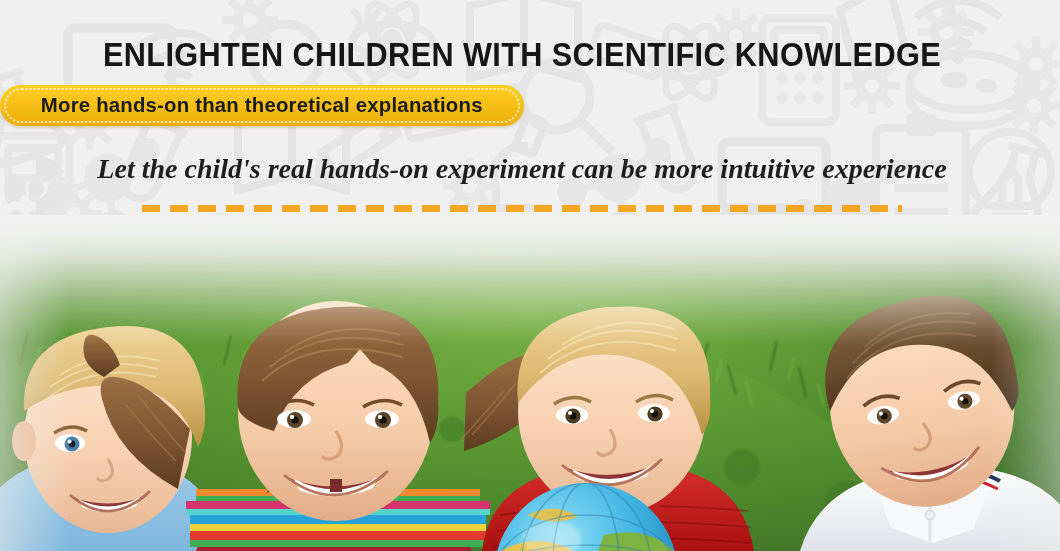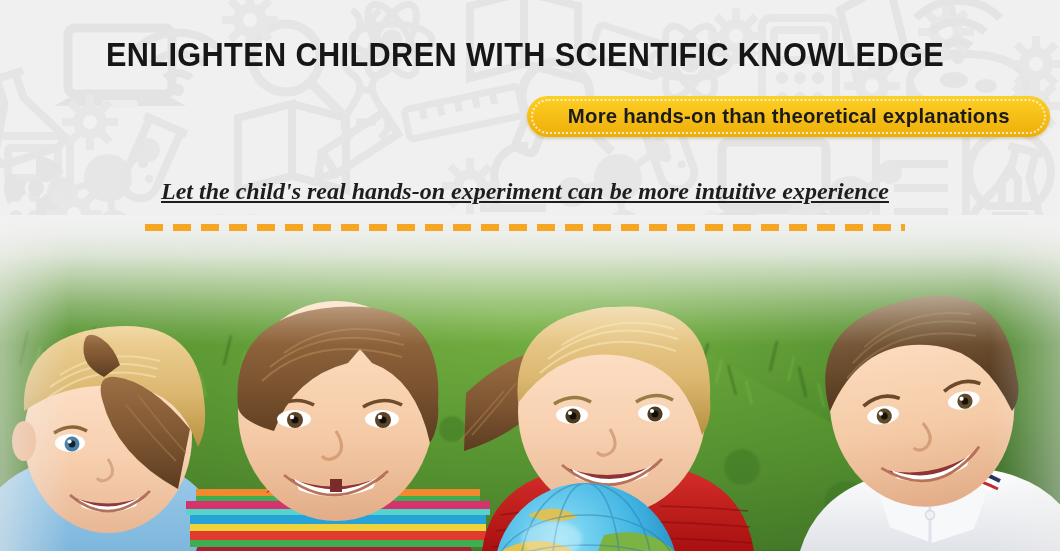--- a/index.html
+++ b/index.html
@@ -61,42 +61,42 @@
   }
   .photo-side-fade-l, .photo-side-fade-r {
     position:absolute; top:0; bottom:0; width:70px; z-index:6; pointer-events:none;
   }
   .photo-side-fade-l { left:0;  background: linear-gradient(to right, rgba(240,240,238,0.55), rgba(240,240,238,0)); }
   .photo-side-fade-r { right:0; background: linear-gradient(to left,  rgba(240,240,238,0.45), rgba(240,240,238,0)); }
 
   
   .header-content {
     position: absolute;
-    left: 0; right: 10px; top: 0;
+    left: 0; right: 16px; top: 0;
     z-index: 10;
     text-align: center;
   }
 
   .headline {
     margin-top: 38px;
     font-family: "Liberation Sans Narrow", "Liberation Sans", sans-serif;
     font-weight: 700;
     font-size: 33px;
     letter-spacing: 0.4px;
     color: #161616;
     text-transform: uppercase;
     transform: scaleX(0.93);
     line-height: 1.05;
     white-space: nowrap;
   }
 
   .pill-row {
-    margin-top: 23px;
+    margin-top: 12px;
     display: flex;
-    justify-content: flex-end;
+    justify-content: flex-start;
   }
 
   .pill {
     position: relative;
     display: inline-block;
     padding: 8px 34px 9px;
     border-radius: 40px;
     background: linear-gradient(to bottom,
         #fbd024 0%,
         #f9c51d 32%,
@@ -119,28 +119,27 @@
     font-weight: 700;
     font-size: 21px;
     color: #1b1b1b;
     letter-spacing: 0.2px;
     white-space: nowrap;
     transform: scaleX(0.97);
     display:inline-block;
   }
 
   .sub-lines {
-    margin-top: 36px;
+    margin-top: 22px;
     font-family: "Liberation Serif", "DejaVu Serif", serif;
     font-style: italic;
     font-weight: 700;
-    font-size: 24px;
+    font-size: 28px;
     color: #1e1e1e;
     line-height: 1.52;
-    text-decoration: underline;
   }
   .sub-lines .line { white-space: nowrap; }
 
   .divider {
     margin: 15px auto 0;
     width: 760px;
     height: 7px;
     background-image: repeating-linear-gradient(
         to right,
         #f5a623 0px, #f5a623 18px,

